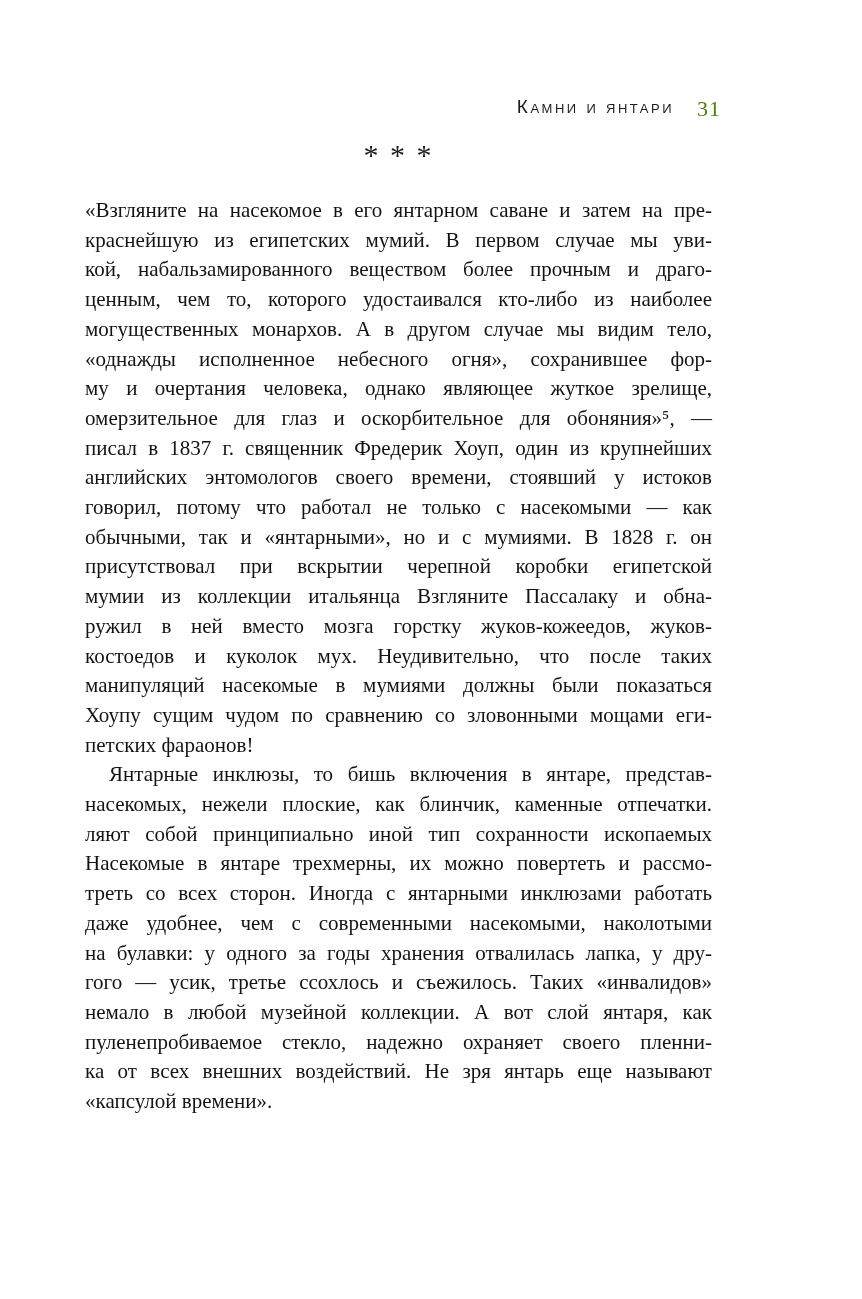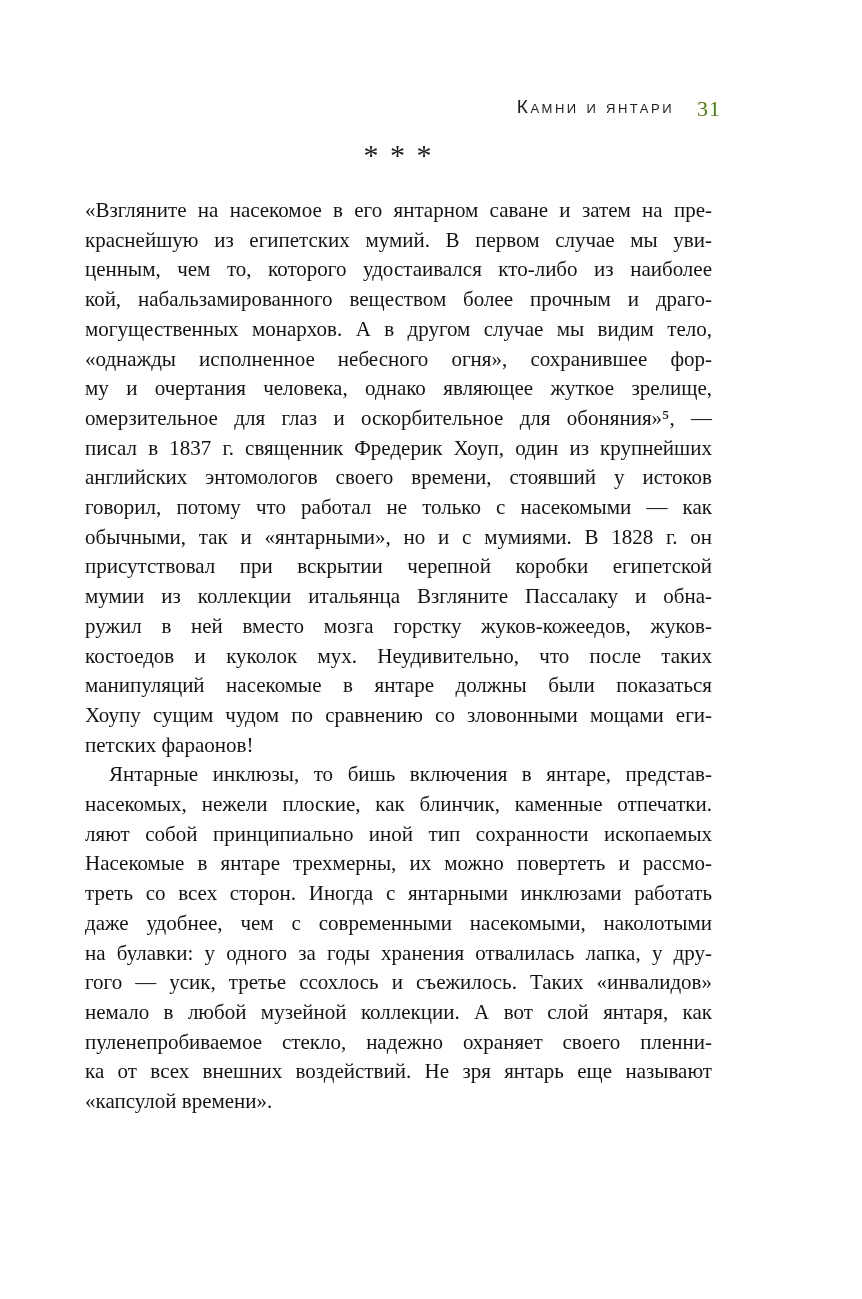--- a/index.html
+++ b/index.html
@@ -73,35 +73,35 @@
   <div class="running-head">
     <span class="chapter-title">Камни и янтари</span>
     <span class="page-number">31</span>
   </div>
 
   <div class="separator">* * *</div>
 
   <main class="text-block">
       <div class="line">«Взгляните на насекомое в его янтарном саване и затем на пре-</div>
       <div class="line">краснейшую из египетских мумий. В первом случае мы уви-</div>
+      <div class="line">кой, набальзамированного веществом более прочным и драго-</div>
       <div class="line">ценным, чем то, которого удостаивался кто-либо из наиболее</div>
-      <div class="line">кой, набальзамированного веществом более прочным и драго-</div>
       <div class="line">могущественных монархов. А в другом случае мы видим тело,</div>
       <div class="line">«однажды исполненное небесного огня», сохранившее фор-</div>
       <div class="line">му и очертания человека, однако являющее жуткое зрелище,</div>
       <div class="line">омерзительное для глаз и оскорбительное для обоняния»⁵, —</div>
       <div class="line">писал в 1837 г. священник Фредерик Хоуп, один из крупнейших</div>
       <div class="line">английских энтомологов своего времени, стоявший у истоков</div>
       <div class="line">говорил, потому что работал не только с насекомыми — как</div>
       <div class="line">обычными, так и «янтарными», но и с мумиями. В 1828 г. он</div>
       <div class="line">присутствовал при вскрытии черепной коробки египетской</div>
       <div class="line">мумии из коллекции итальянца Взгляните Пассалаку и обна-</div>
       <div class="line">ружил в ней вместо мозга горстку жуков-кожеедов, жуков-</div>
       <div class="line">костоедов и куколок мух. Неудивительно, что после таких</div>
-      <div class="line">манипуляций насекомые в янтаре должны были показаться</div>
+      <div class="line">манипуляций насекомые в мумиями должны были показаться</div>
       <div class="line">Хоупу сущим чудом по сравнению со зловонными мощами еги-</div>
       <div class="line para-end">петских фараонов!</div>
       <div class="line indent">Янтарные инклюзы, то бишь включения в янтаре, представ-</div>
       <div class="line">насекомых, нежели плоские, как блинчик, каменные отпечатки.</div>
       <div class="line">ляют собой принципиально иной тип сохранности ископаемых</div>
       <div class="line">Насекомые в янтаре трехмерны, их можно повертеть и рассмо-</div>
       <div class="line">треть со всех сторон. Иногда с янтарными инклюзами работать</div>
       <div class="line">даже удобнее, чем с современными насекомыми, наколотыми</div>
       <div class="line">на булавки: у одного за годы хранения отвалилась лапка, у дру-</div>
       <div class="line">гого — усик, третье ссохлось и съежилось. Таких «инвалидов»</div>

